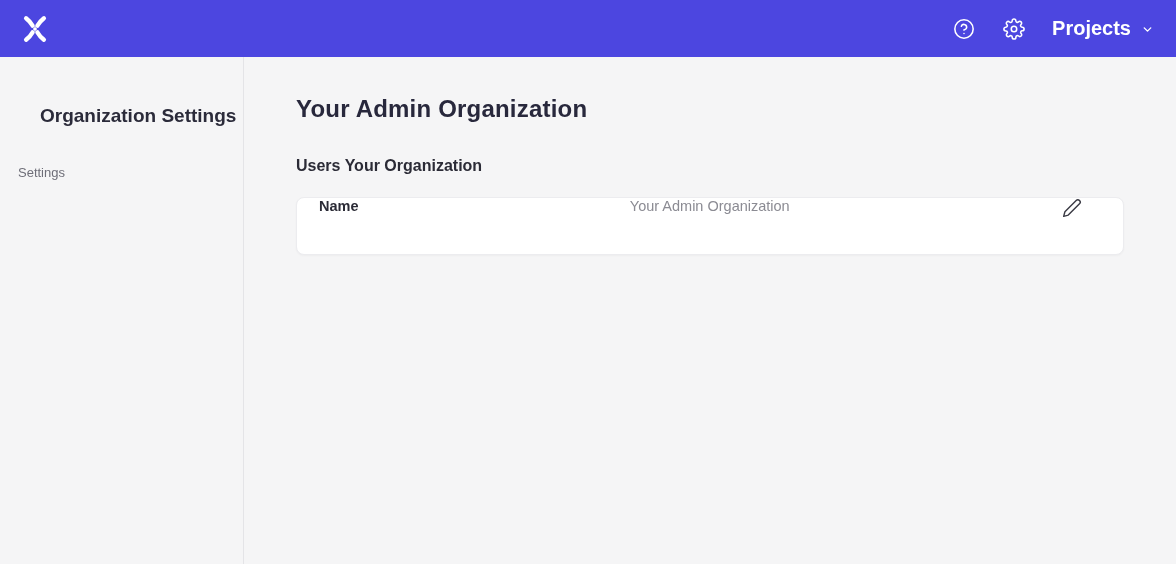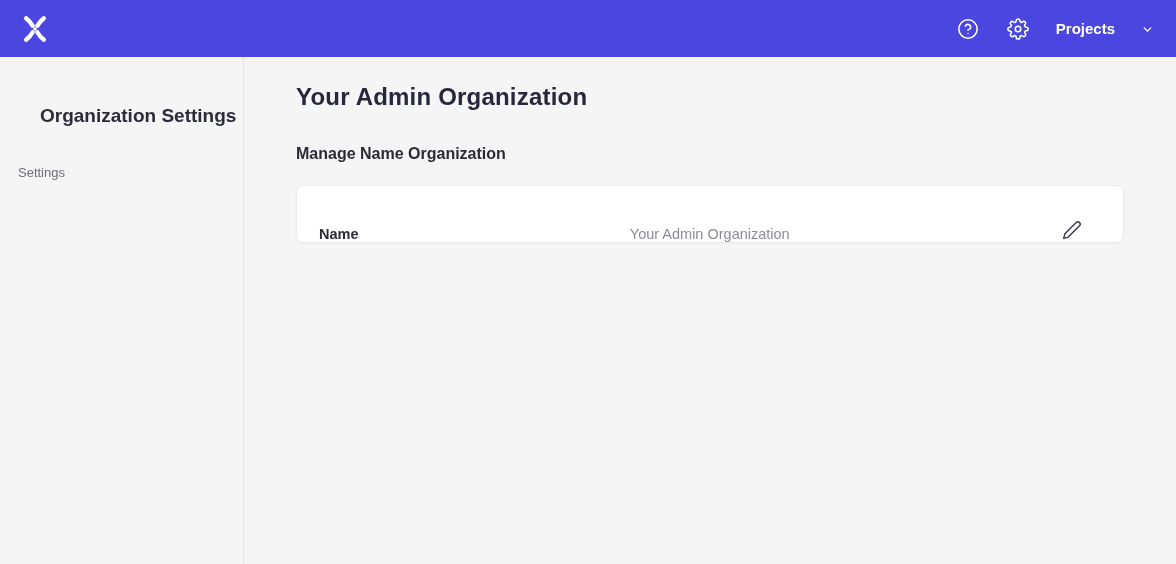--- a/index.html
+++ b/index.html
@@ -22,23 +22,23 @@
   .topbar-left { display: flex; align-items: center; }
   .logo { width: 30px; height: 30px; display: block; cursor: pointer; }
   .topbar-right { display: flex; align-items: center; gap: 26px; }
   .icon-btn {
     width: 24px; height: 24px;
     display: flex; align-items: center; justify-content: center;
     cursor: pointer; background: none; border: none; padding: 0;
   }
   .icon-btn svg { display: block; }
   .projects-menu {
-    display: flex; align-items: center; gap: 26px;
+    display: flex; align-items: center; gap: 10px;
     cursor: pointer; color: #ffffff;
-    font-size: 15px; font-weight: bold; text-align: center;
+    font-size: 20px; font-weight: bold; text-align: center;
   }
   .projects-menu svg { display: block; margin-top: 2px; }
 
   
   .page {
     display: flex;
     height: 507px;
   }
 
   
@@ -75,21 +75,21 @@
     cursor: pointer;
   }
   .nav-item.selected {
     background: #e8e8ea;
     font-weight: normal;
   }
 
   
   .main {
     flex: 1;
-    padding: 12px 52px 0 52px;
+    padding: 24px 52px 0 52px;
   }
   .page-title {
     font-size: 24px;
     font-weight: bold;
     color: #28283c;
     letter-spacing: 0.2px;
     margin-top: 14px;
     margin-bottom: 34px;
   }
   .section-title {
@@ -97,21 +97,21 @@
     font-weight: bold;
     color: #2b2b36;
     margin-bottom: 22px;
   }
   .name-card {
     background: #ffffff;
     border: 1px solid #ececef;
     border-radius: 8px;
     height: 58px;
     display: flex;
-    align-items: flex-end;
+    align-items: flex-start;
     padding: 0 40px 0 22px;
     box-shadow: 0 1px 2px rgba(40,40,60,0.04);
   }
   .name-card-label {
     font-size: 14.5px;
     font-weight: bold;
     color: #2b2b36;
     flex: 0 0 auto;
   }
   .name-card-value {
@@ -171,21 +171,21 @@
 </header>
 
 <div class="page">
   <aside class="sidebar">
     <div class="sidebar-title">Organization Settings</div>
     <div class="sidebar-section-label">Settings</div>
   </aside>
 
   <main class="main">
     <h1 class="page-title">Your Admin Organization</h1>
-    <h2 class="section-title">Manage Name Organization</h2>
+    <h2 class="section-title">Users Your Organization</h2>
 
     <div class="name-card">
       <span class="name-card-label">Name</span>
       <span class="name-card-value">Your Admin Organization</span>
       <button class="edit-btn">
         <span>
           <svg width="20" height="20" viewBox="0 0 24 24" fill="none" stroke="#3a3a44" stroke-width="1.7" stroke-linecap="round" stroke-linejoin="round">
             <path d="M17 3a2.828 2.828 0 1 1 4 4L7.5 20.5 2 22l1.5-5.5L17 3z"></path>
           </svg>
         </span>

